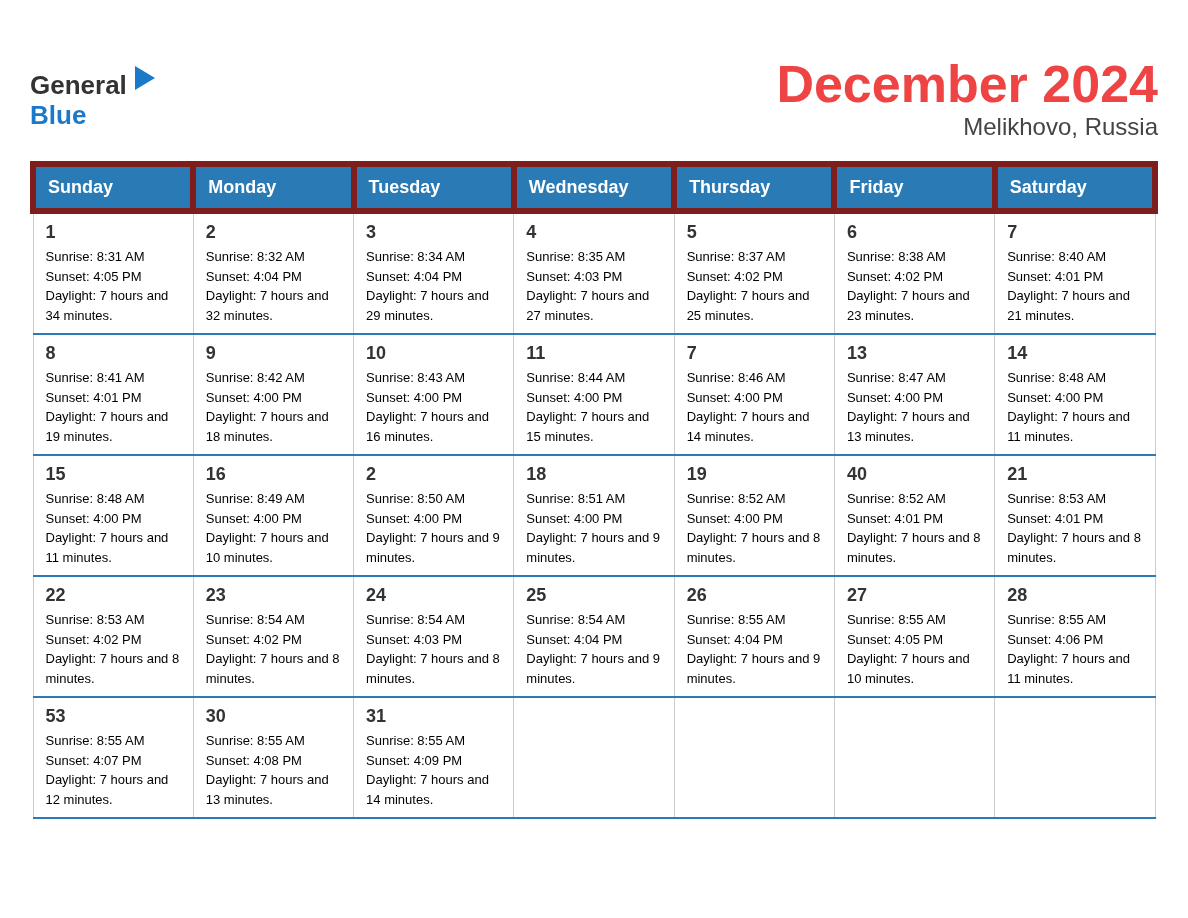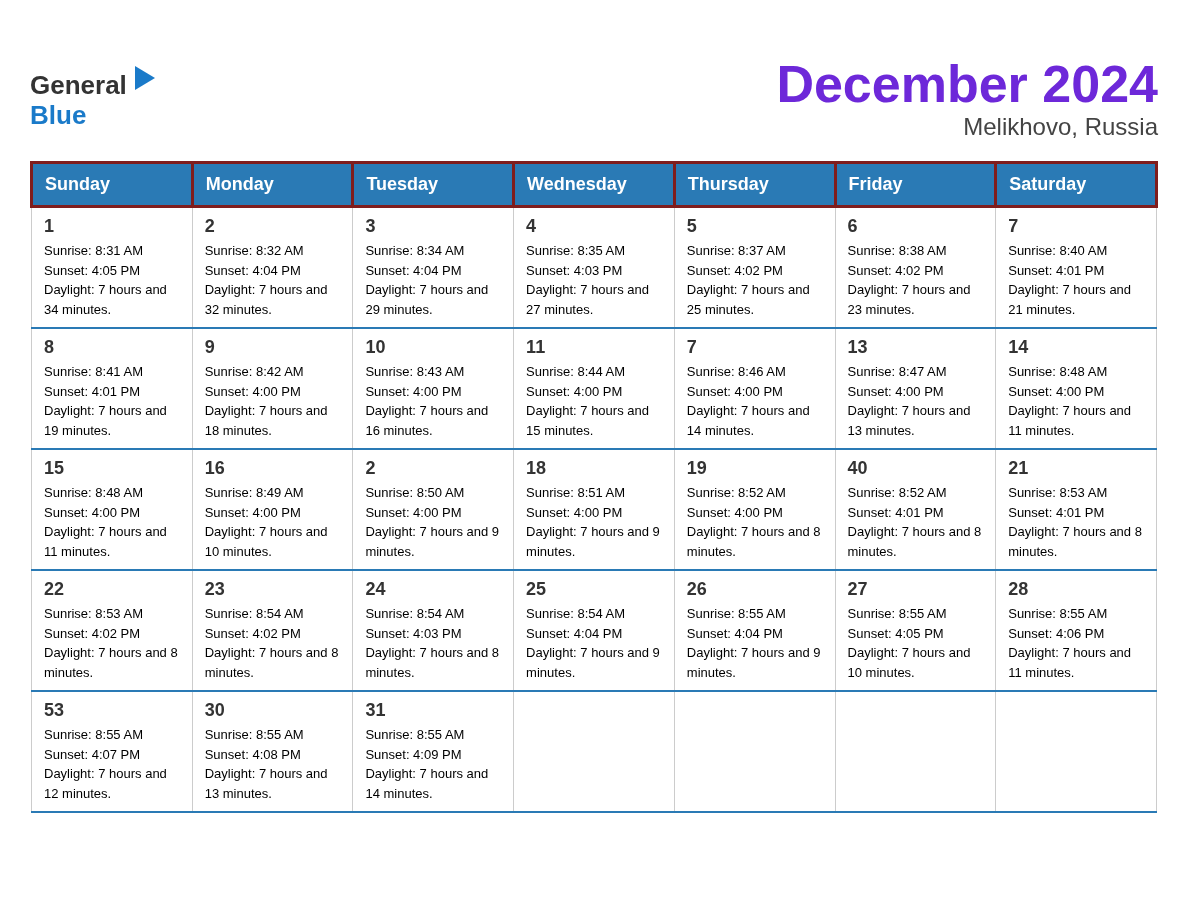--- a/index.html
+++ b/index.html
@@ -16,40 +16,40 @@
       align-items: flex-start;
       margin-bottom: 20px;
       margin-top: 36px;
     }
     .title-block {
       text-align: right;
     }
     .title-block h1 {
       font-size: 52px;
       font-weight: bold;
-      color: #6d28d9;
+      color: #ef4444;
       line-height: 1.1;
     }
     .title-block h2 {
       font-size: 24px;
       font-weight: normal;
       color: #444;
     }
     .calendar {
       width: 100%;
       border-collapse: collapse;
     }
     .calendar thead tr th {
       background-color: #2a7ab5;
       color: #fff;
       font-size: 18px;
       font-weight: bold;
       padding: 10px 12px;
       text-align: left;
-      border: 3px solid #7f1d1d;
+      border: 6px solid #7f1d1d;
     }
     .calendar tbody tr td {
       vertical-align: top;
       padding: 8px 12px;
       border: 1px solid #ccc;
       font-size: 13.5px;
       color: #333;
       width: calc(100% / 7);
       min-height: 100px;
     }

